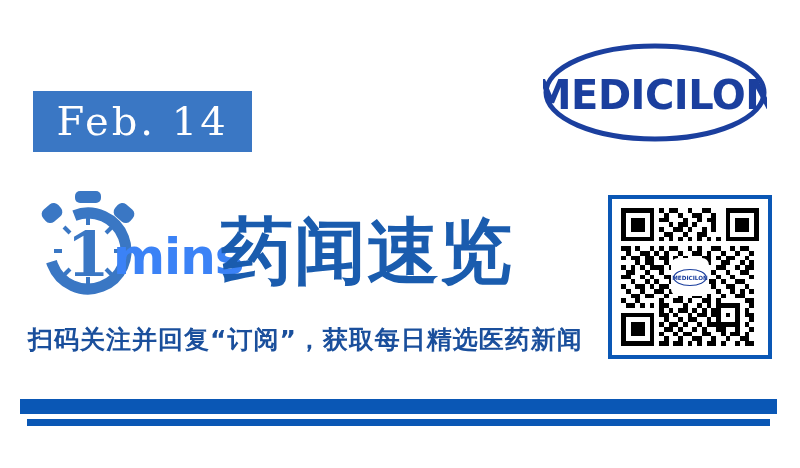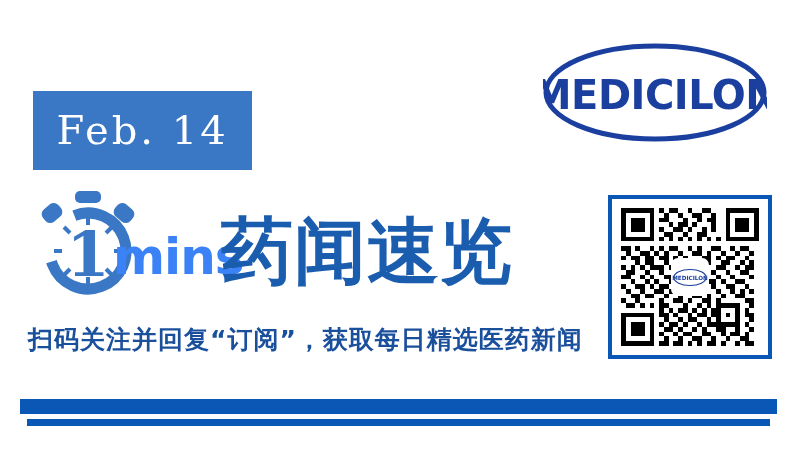--- a/index.html
+++ b/index.html
@@ -17,21 +17,21 @@
     background: #ffffff;
     overflow: hidden;
   }
 
   
   #date-badge {
     position: absolute;
     left: 33px;
     top: 91px;
     width: 219px;
-    height: 79px;
+    height: 61px;
     background: #3a77c4;
     display: flex;
     align-items: center;
     justify-content: center;
   }
   #date-badge-text {
     color: #ffffff;
     font-family: "DejaVu Serif", "Liberation Serif", serif;
     font-size: 40px;
     letter-spacing: 3px;

